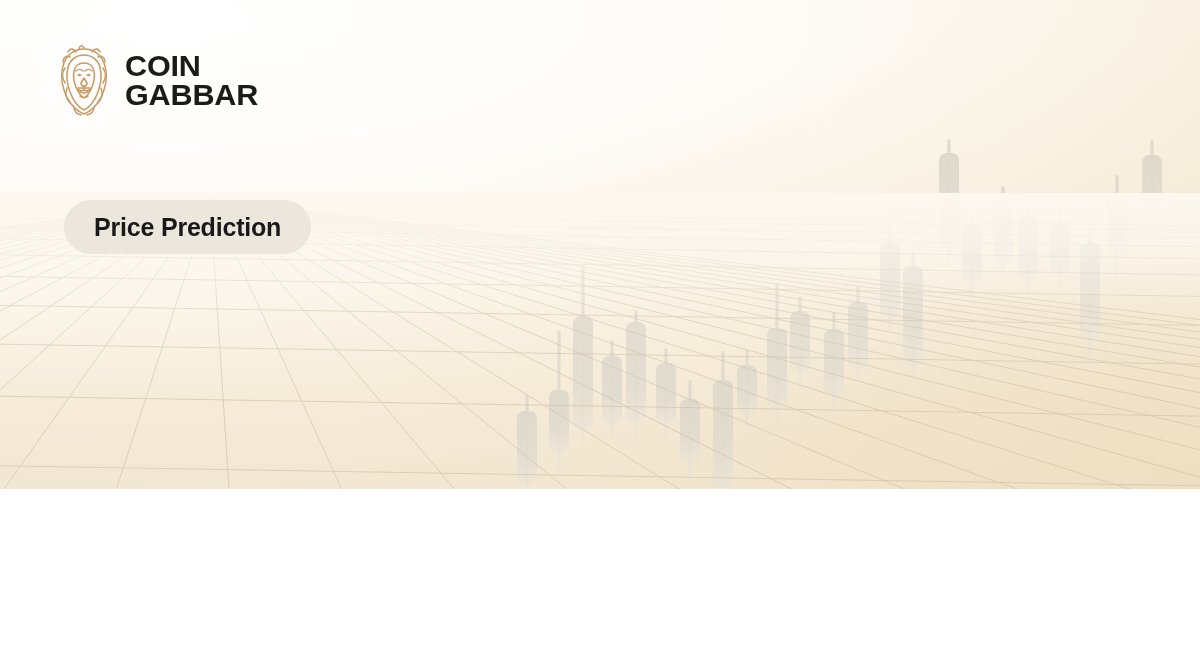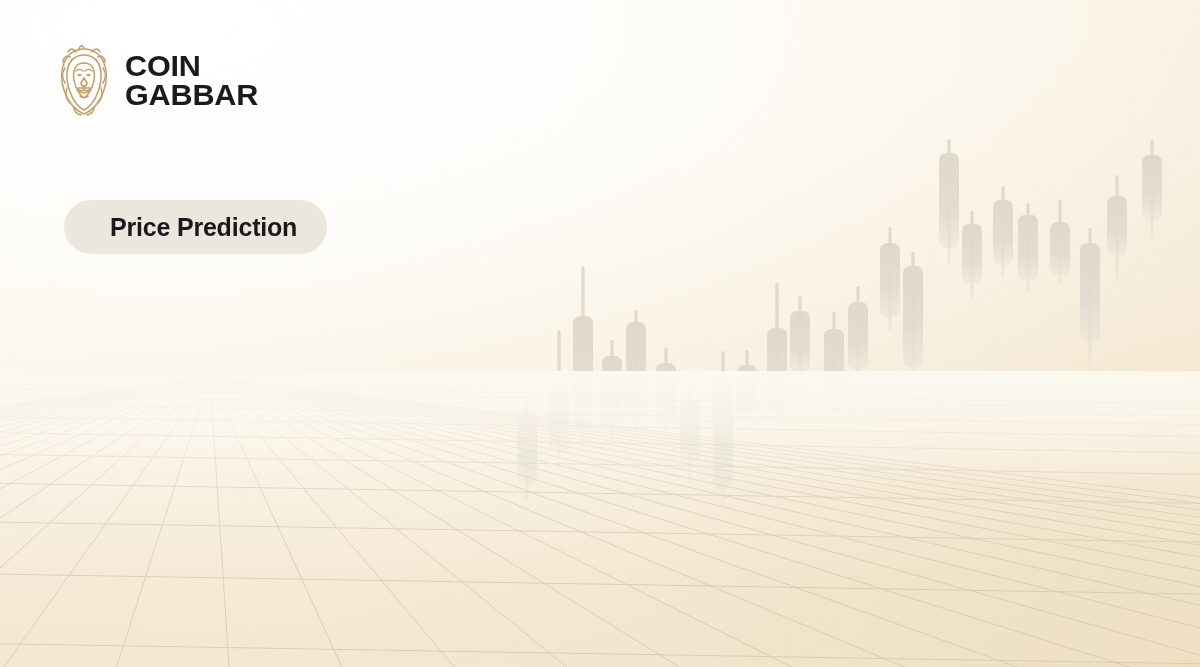--- a/index.html
+++ b/index.html
@@ -7,21 +7,21 @@
     padding: 0;
     background: #ffffff;
   }
   body {
     font-family: "Liberation Sans", sans-serif;
   }
 
   #banner {
     position: relative;
     width: 1200px;
-    height: 667px;
+    height: 489px;
     overflow: hidden;
     background: #5eead4;
   }
 
   
   .bg-base {
     position: absolute;
     inset: 0;
     background:
       radial-gradient(125% 95% at 14% 4%,
@@ -131,21 +131,20 @@
     border-radius: 999px;
     background: #ece7dc;
   }
   .badge-label {
     font-family: "Liberation Sans", sans-serif;
     font-weight: bold;
     font-size: 25px;
     color: #191919;
     letter-spacing: -0.2px;
     white-space: nowrap;
-    margin-left: 16px;
   }
 
   
   .headline {
     position: absolute;
     left: 62px;
     top: 276px;
     width: 1060px;
     font-family: "Liberation Sans", sans-serif;
     font-weight: bold;

